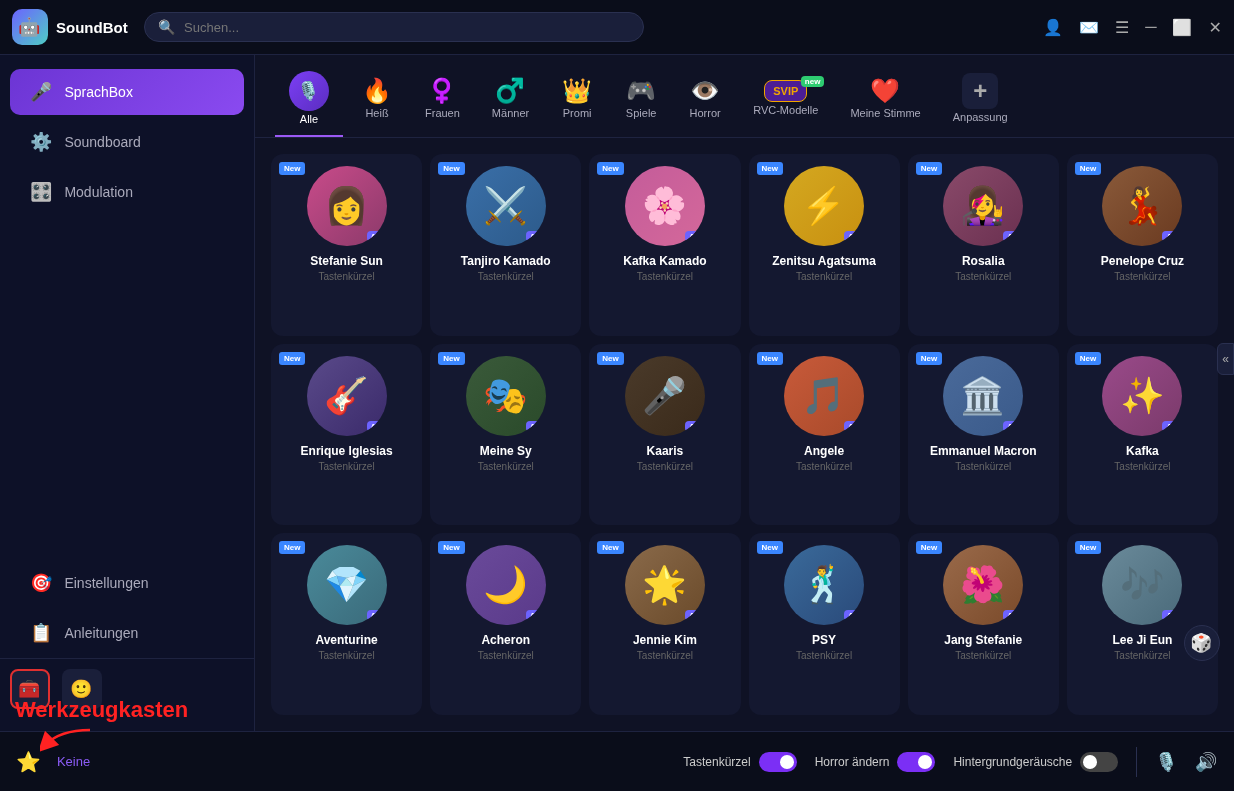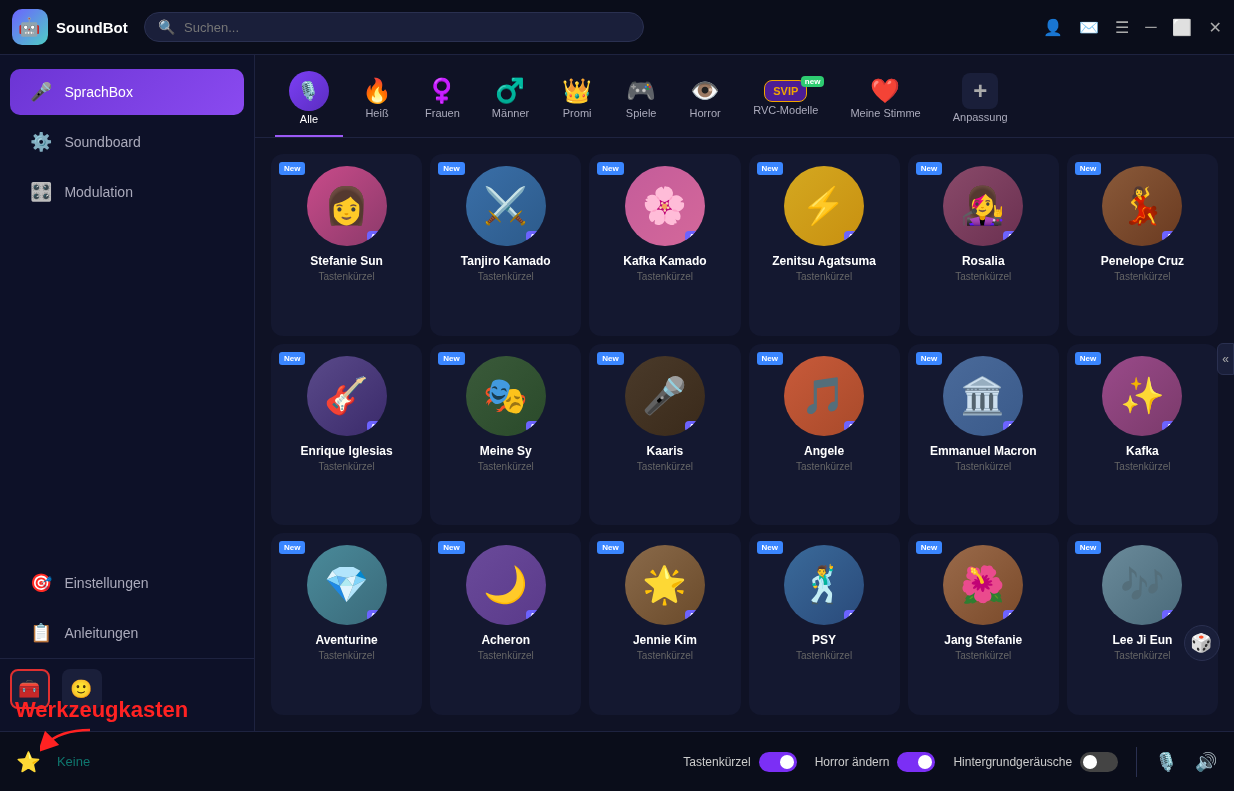--- a/index.html
+++ b/index.html
@@ -287,21 +287,21 @@
       align-items: center;
       padding: 0 16px;
       gap: 16px;
     }
     .star-icon {
       font-size: 20px;
       color: #f0a500;
     }
     .none-label {
       font-size: 13px;
-      color: #0f766e;
+      color: #8b5cf6;
     }
     .bottom-right {
       margin-left: auto;
       display: flex;
       align-items: center;
       gap: 18px;
     }
     .toggle-group {
       display: flex;
       align-items: center;

